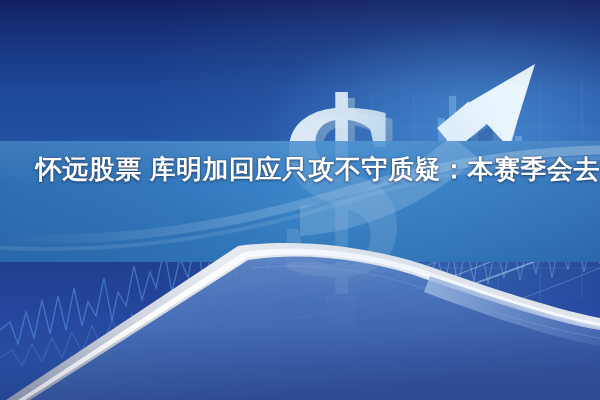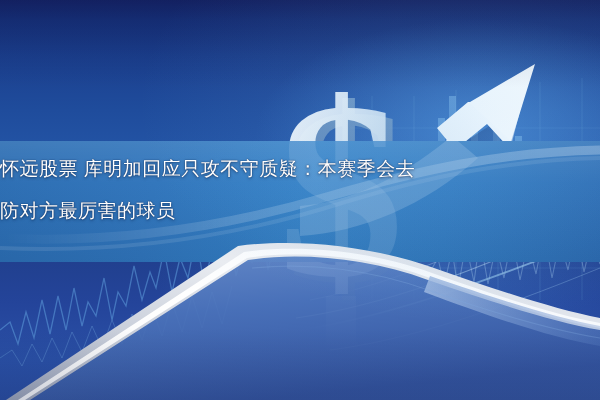--- a/index.html
+++ b/index.html
@@ -58,24 +58,24 @@
     inset: 0;
     width: 600px;
     height: 400px;
   }
 
   
   .headline {
     position: absolute;
     left: 0; right: 0;
     top: 148px;
-    text-align: left;
+    text-align: right;
     color: #ffffff;
-    font-size: 19px;
-    font-weight: 400;
+    font-size: 26px;
+    font-weight: 700;
     line-height: 42px;
     letter-spacing: 0.5px;
     text-shadow: 0 1px 3px rgba(6,22,60,0.55), 0 0 1px rgba(6,22,60,0.9);
     white-space: nowrap;
     user-select: none;
   }
   .headline .l2 { display: block; }
 </style>
 </head>
 <body>
@@ -312,16 +312,15 @@
         <stop offset="82%" stop-color="#08143c" stop-opacity="0.0"></stop>
         <stop offset="100%" stop-color="#08143c" stop-opacity="0.14"></stop>
       </linearGradient>
     </defs>
     <rect x="0" y="0" width="600" height="400" fill="url(#gGlow)"></rect>
     <rect x="0" y="0" width="600" height="400" fill="url(#gVig)"></rect>
   </svg>
 
   <div class="headline">
     <span class="l1">怀远股票 库明加回应只攻不守质疑：本赛季会去</span>
-    <span class="l2">防对方最厉害的球员</span>
   </div>
 
 </div>
 
 </body></html>

